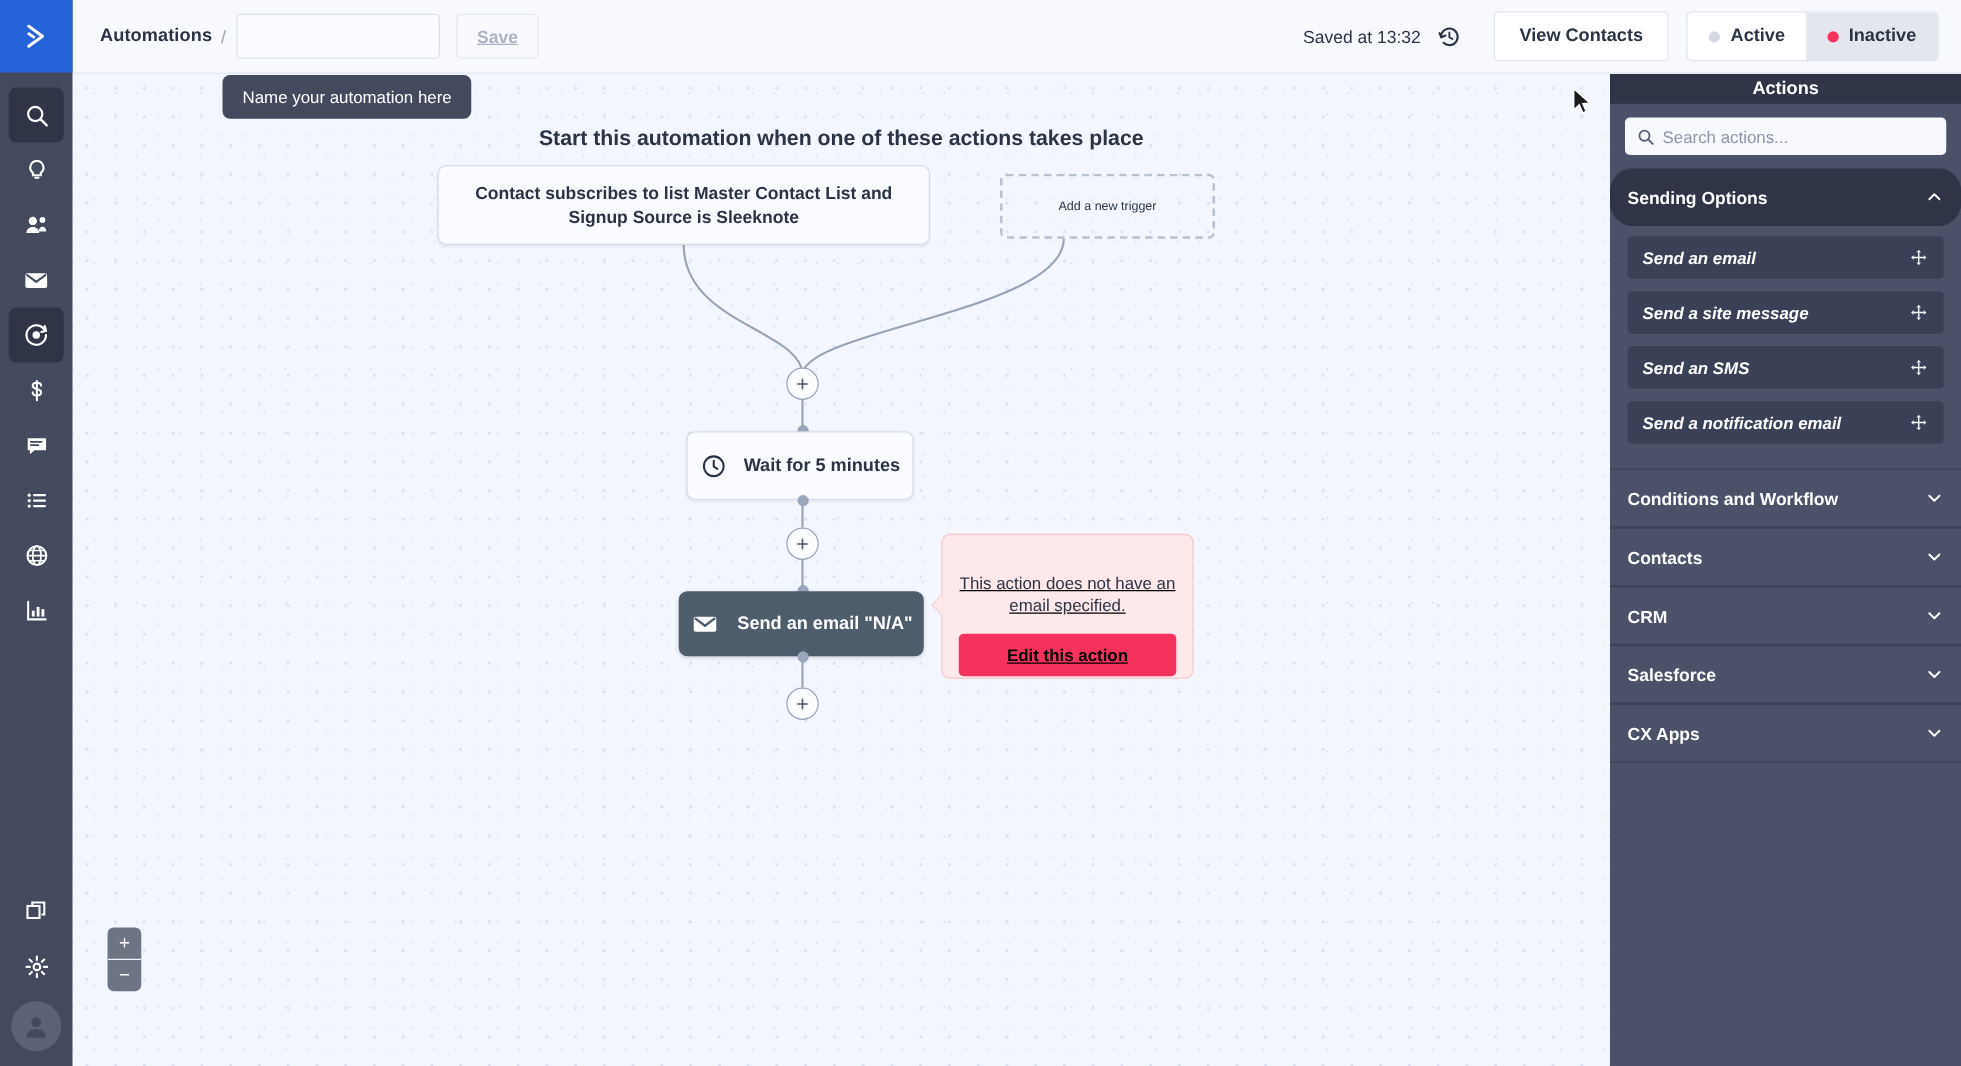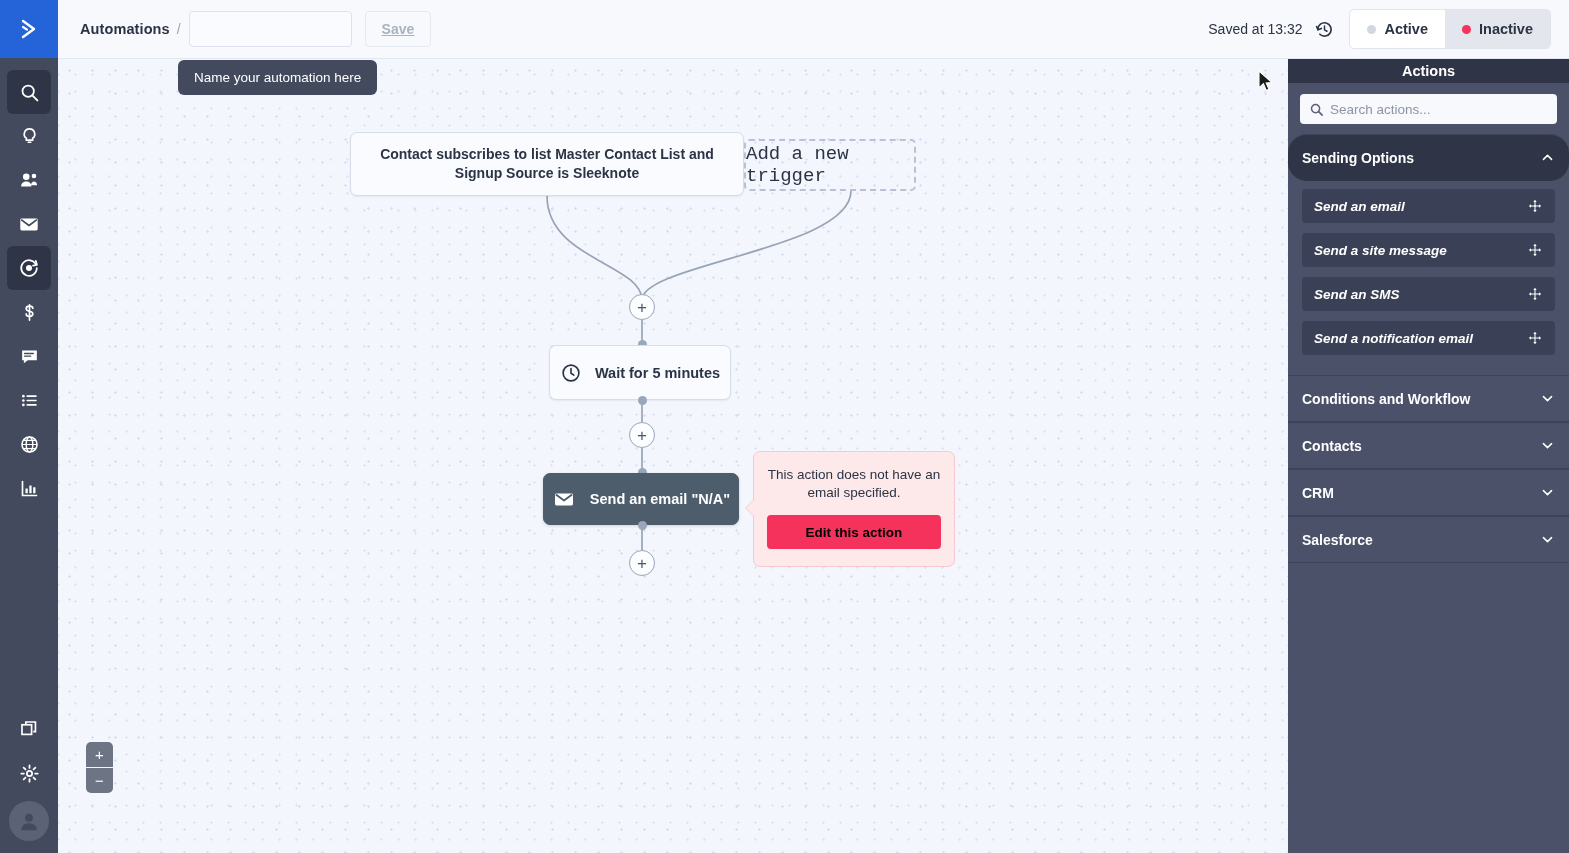--- a/index.html
+++ b/index.html
@@ -126,23 +126,23 @@
     box-shadow: 0 1px 2px rgba(40,50,70,.07);
     display: flex; align-items: center; justify-content: center;
     cursor: pointer;
   }
   .trigger-node {
     left: 292px; top: 73px; width: 394px; height: 64px;
     padding: 0 16px; text-align: center;
     font-size: 14px; font-weight: bold; color: #2b3445; line-height: 1.35;
   }
   .add-trigger {
-    left: 686px; top: 80px; width: 172px; height: 52px;
+    left: 742px; top: 80px; width: 172px; height: 52px;
     border: 2px dashed #b9c2d2; background: transparent; box-shadow: none;
-    font-size: 19px; color: #2b3445; border-radius: 5px; font-family: Liberation Mono, monospace;
+    font-size: 10px; color: #2b3445; border-radius: 5px;
   }
   .wait-node {
     left: 491px; top: 286px; width: 182px; height: 55px;
     gap: 13px; font-size: 14.5px; font-weight: bold; color: #2b3445;
   }
   .email-node {
     left: 485px; top: 414px; width: 196px; height: 52px;
     background: #4e5d6c; border-color: #4e5d6c; gap: 14px;
     font-size: 14.5px; font-weight: bold; color: #fff;
     box-shadow: 0 1px 3px rgba(40,50,70,.18);
@@ -153,24 +153,24 @@
     display: flex; align-items: center; justify-content: center;
     color: #4b5565; font-size: 17px; line-height: 1; cursor: pointer;
   }
   .conn-dot {
     position: absolute; width: 9px; height: 9px; border-radius: 50%;
     background: #9aa6ba;
   }
 
   
   .err {
-    position: absolute; left: 695px; top: 392px;
+    position: absolute; left: 695px; top: 368px;
     width: 202px; height: 116px;
     background: #fde9ea; border: 1px solid #f6c9ce; border-radius: 7px;
-    padding: 14px 13px 0; text-align: center;
+    padding: 30px 13px 0; text-align: center; text-decoration: underline;
   }
   .err-text { font-size: 13.5px; color: #2b3445; line-height: 1.35; }
   .err-btn {
     display: block; width: 100%; margin-top: 13px; height: 34px;
     background: #f5325b; color: #000000; border: none; border-radius: 4px;
     font-size: 13.5px; font-weight: bold; font-family: "Liberation Sans", sans-serif;
     cursor: pointer;
   }
   .err-arrow {
     position: absolute; left: -8px; top: 48px;
@@ -350,36 +350,38 @@
 
     <div class="hdr-right">
       <span class="saved-text">Saved at 13:32</span>
       <span class="history-icon">
         <svg width="21" height="21" viewBox="0 0 24 24">
           <path d="M4.4 12a7.6 7.6 0 1 1 2.3 5.4" fill="none" stroke="#2b3445" stroke-width="1.9" stroke-linecap="round"></path>
           <path d="M3 8.6l1.6 3.8 3.8-1.6" fill="none" stroke="#2b3445" stroke-width="1.9" stroke-linecap="round" stroke-linejoin="round"></path>
           <path d="M12 8v4.3l2.8 1.7" fill="none" stroke="#2b3445" stroke-width="1.7" stroke-linecap="round"></path>
         </svg>
       </span>
+      <button class="view-contacts">View Contacts</button>
       <div class="toggle">
         <div class="toggle-seg">
           <span class="dot" style="background:#d3d7e0"></span>
           <span>Active</span>
         </div>
         <div class="toggle-seg selected">
           <span class="dot" style="background:#f5325b"></span>
           <span>Inactive</span>
         </div>
       </div>
     </div>
   </div>
 
   <div class="name-tip">Name your automation here</div>
 
   <div class="canvas">
+    <div class="canvas-title">Start this automation when one of these actions takes place</div>
 
     <div class="flow">
       <svg class="flow-svg" width="1230" height="794">
         <path d="M489 137 C489 200, 584 205, 584 241" fill="none" stroke="#98a3b6" stroke-width="1.7"></path>
         <path d="M793 132 C793 190, 584 205, 584 241" fill="none" stroke="#98a3b6" stroke-width="1.7"></path>
         <path d="M584 261 L584 286" stroke="#98a3b6" stroke-width="1.7"></path>
         <path d="M584 341 L584 363" stroke="#98a3b6" stroke-width="1.7"></path>
         <path d="M584 389 L584 414" stroke="#98a3b6" stroke-width="1.7"></path>
         <path d="M584 466 L584 491" stroke="#98a3b6" stroke-width="1.7"></path>
       </svg>
@@ -518,20 +520,28 @@
       </span>
     </div>
     <div class="acc-head">
       <span>Salesforce</span>
       <span class="chev">
         <svg width="15" height="15" viewBox="0 0 24 24">
             <path d="M5.5 9 L12 15.4 L18.5 9" fill="none" stroke="#fff" stroke-width="2.4" stroke-linecap="round" stroke-linejoin="round"></path>
           </svg>
       </span>
     </div>
+    <div class="acc-head">
+      <span>CX Apps</span>
+      <span class="chev">
+        <svg width="15" height="15" viewBox="0 0 24 24">
+            <path d="M5.5 9 L12 15.4 L18.5 9" fill="none" stroke="#fff" stroke-width="2.4" stroke-linecap="round" stroke-linejoin="round"></path>
+          </svg>
+      </span>
+    </div>
   </div>
 
   <div class="cursor">
     <svg width="18" height="24" viewBox="0 0 18 24">
       <path d="M1 1 L1 18 L5.4 13.8 L8.3 20.4 L11 19.2 L8.2 12.9 L14 12.6 Z" fill="#1c1c1c" stroke="#fff" stroke-width="1.1"></path>
     </svg>
   </div>
 
 </div>
 

